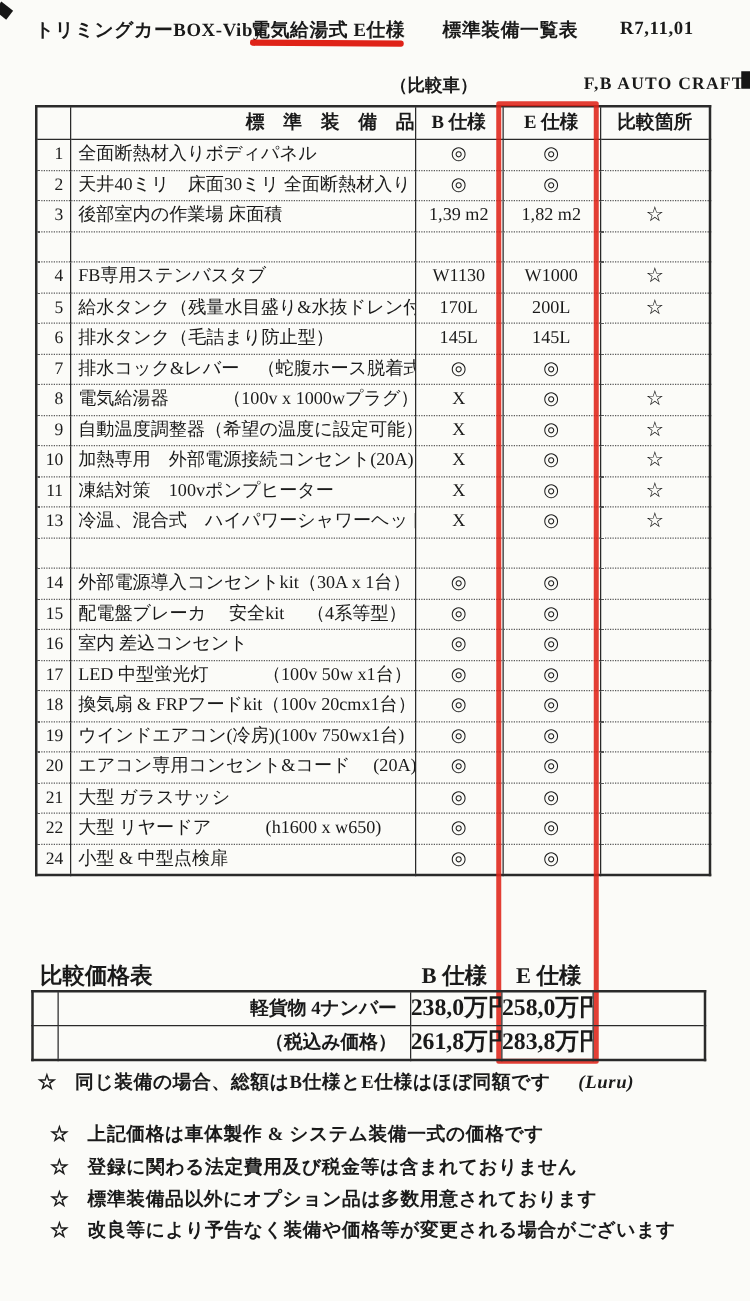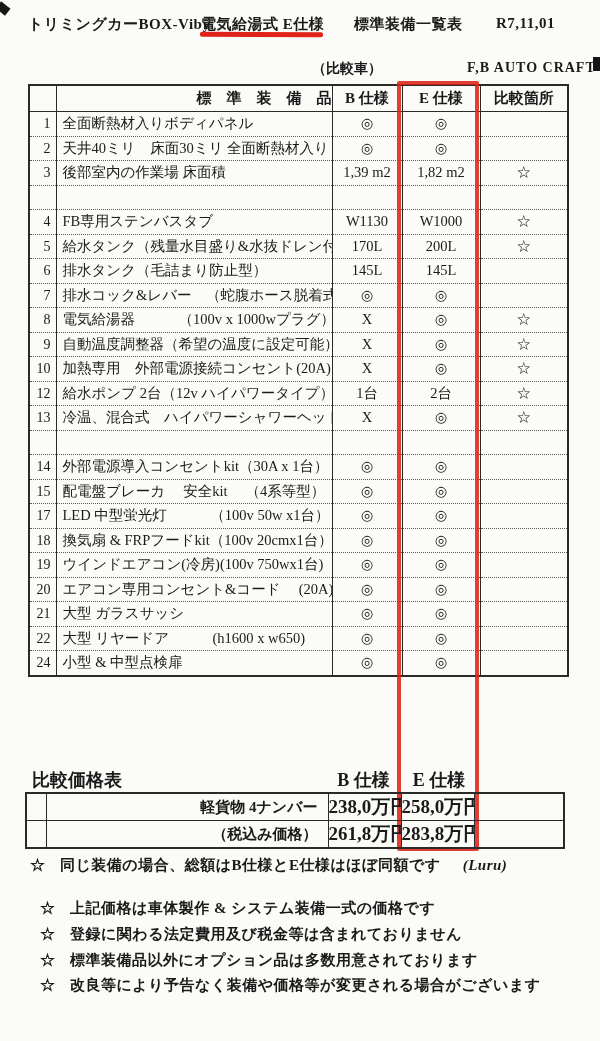--- a/index.html
+++ b/index.html
@@ -174,24 +174,24 @@
           <td class="col-cmp">☆</td>
         </tr>
         <tr>
           <td class="col-no">10</td>
           <td class="col-item">加熱専用　外部電源接続コンセント(20A)</td>
           <td class="col-b">X</td>
           <td class="col-e">◎</td>
           <td class="col-cmp">☆</td>
         </tr>
         <tr>
-          <td class="col-no">12</td>
-          <td class="col-item">給水ポンプ 2台（12v ハイパワータイプ）</td>
-          <td class="col-b">1台</td>
-          <td class="col-e">2台</td>
+          <td class="col-no">11</td>
+          <td class="col-item">凍結対策　100vポンプヒーター</td>
+          <td class="col-b">X</td>
+          <td class="col-e">◎</td>
           <td class="col-cmp">☆</td>
         </tr>
         <tr>
           <td class="col-no">13</td>
           <td class="col-item">冷温、混合式　ハイパワーシャワーヘッド</td>
           <td class="col-b">X</td>
           <td class="col-e">◎</td>
           <td class="col-cmp">☆</td>
         </tr>
         <tr>
@@ -204,20 +204,27 @@
         <tr>
           <td class="col-no">14</td>
           <td class="col-item">外部電源導入コンセントkit（30A x 1台）</td>
           <td class="col-b">◎</td>
           <td class="col-e">◎</td>
           <td class="col-cmp"></td>
         </tr>
         <tr>
           <td class="col-no">15</td>
           <td class="col-item">配電盤ブレーカ　 安全kit　 （4系等型）</td>
+          <td class="col-b">◎</td>
+          <td class="col-e">◎</td>
+          <td class="col-cmp"></td>
+        </tr>
+        <tr>
+          <td class="col-no">16</td>
+          <td class="col-item">室内 差込コンセント</td>
           <td class="col-b">◎</td>
           <td class="col-e">◎</td>
           <td class="col-cmp"></td>
         </tr>
         <tr>
           <td class="col-no">17</td>
           <td class="col-item">LED 中型蛍光灯　　　（100v 50w x1台）</td>
           <td class="col-b">◎</td>
           <td class="col-e">◎</td>
           <td class="col-cmp"></td>

